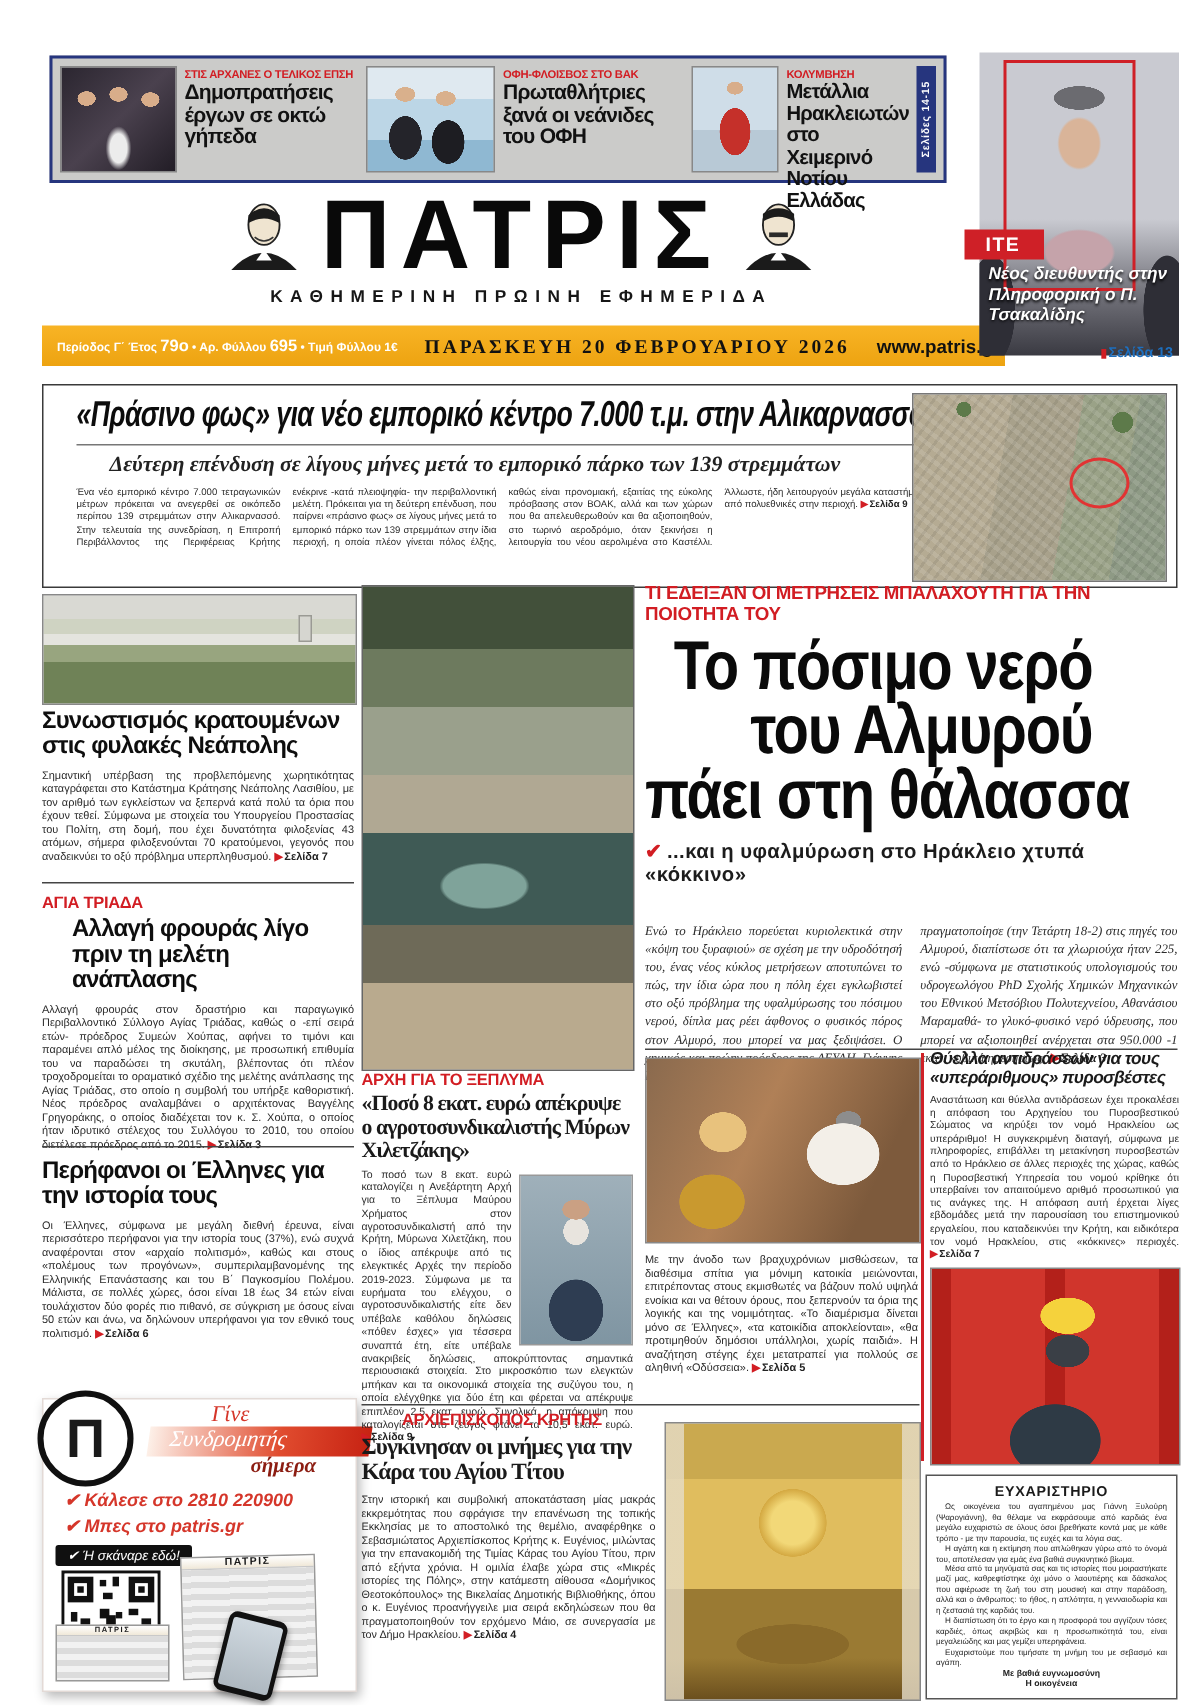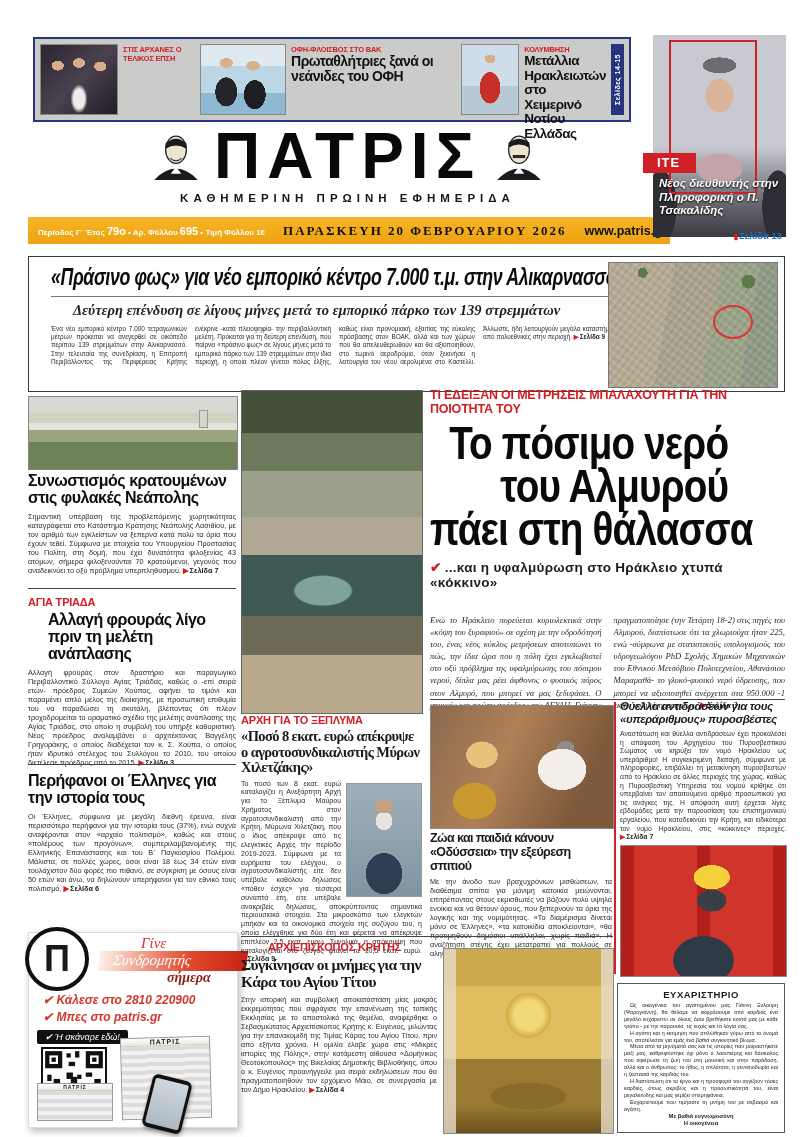--- a/index.html
+++ b/index.html
@@ -165,20 +165,21 @@
 
   <div id="topstrip" class="abs">
     <div class="teaser-photo" style="width:76px;background:
         radial-gradient(ellipse 10px 8px at 22% 30%, #d8ad8a 0 60%, transparent 61%),
         radial-gradient(ellipse 10px 8px at 50% 26%, #d8ad8a 0 60%, transparent 61%),
         radial-gradient(ellipse 10px 8px at 78% 31%, #d8ad8a 0 60%, transparent 61%),
         radial-gradient(ellipse 14px 24px at 50% 78%, #ececec 0 40%, transparent 61%),
         linear-gradient(135deg,#2b2630,#4a414e 50%,#221d26);"></div>
     <div class="teaser-txt">
       <div class="teaser-kicker kicker">ΣΤΙΣ ΑΡΧΑΝΕΣ Ο ΤΕΛΙΚΟΣ ΕΠΣΗ</div>
+      <div class="teaser-title">Δημοπρατήσεις έργων σε οκτώ γήπεδα</div>
     </div>
     <div class="teaser-photo" style="width:84px;background:
         radial-gradient(ellipse 11px 8px at 30% 26%, #d9b08c 0 60%, transparent 61%),
         radial-gradient(ellipse 11px 8px at 62% 30%, #d9b08c 0 60%, transparent 61%),
         radial-gradient(ellipse 18px 24px at 30% 68%, #24242a 0 60%, transparent 61%),
         radial-gradient(ellipse 18px 24px at 64% 72%, #1d1d22 0 60%, transparent 61%),
         linear-gradient(#dfe9f0 0 30%, #bcd6e6 30% 70%, #8fb8d2 70%);"></div>
     <div class="teaser-txt">
       <div class="teaser-kicker kicker">ΟΦΗ-ΦΛΟΙΣΒΟΣ ΣΤΟ ΒΑΚ</div>
       <div class="teaser-title">Πρωταθλήτριες ξανά οι νεάνιδες του ΟΦΗ</div>
@@ -338,21 +339,20 @@
     <div class="kicker" style="font-size:11px;">ΑΡΧΗ ΓΙΑ ΤΟ ΞΕΠΛΥΜΑ</div>
     <div class="t" style="margin-top:3px;">«Ποσό 8 εκατ. ευρώ απέκρυψε ο αγροτοσυνδικαλιστής Μύρων Χιλετζάκης»</div>
     <div class="b body-txt">
       <div id="photo-myron"></div>
       <span>Το ποσό των 8 εκατ. ευρώ καταλογίζει η Ανεξάρτητη Αρχή για το Ξέπλυμα Μαύρου Χρήματος στον αγροτοσυνδικαλιστή από την Κρήτη, Μύρωνα Χιλετζάκη, που ο ίδιος απέκρυψε από τις ελεγκτικές Αρχές την περίοδο 2019-2023. Σύμφωνα με τα ευρήματα του ελέγχου, ο αγροτοσυνδικαλιστής είτε δεν υπέβαλε καθόλου δηλώσεις «πόθεν έσχες» για τέσσερα συναπτά έτη, είτε υπέβαλε ανακριβείς δηλώσεις, αποκρύπτοντας σημαντικά περιουσιακά στοιχεία. Στο μικροσκόπιο των ελεγκτών μπήκαν και τα οικονομικά στοιχεία της συζύγου του, η οποία ελέγχθηκε για δύο έτη και φέρεται να απέκρυψε επιπλέον 2,5 εκατ. ευρώ. Συνολικά, η απόκρυψη που καταλογίζεται στο ζεύγος φτάνει τα 10,5 εκατ. ευρώ.</span> <span class="pr">Σελίδα 9</span>
     </div>
   </div>
 
   <div id="photo-dog" class="abs"></div>
   <div id="housing" class="abs">
-    <div class="t">Ζώα και παιδιά κάνουν «Οδύσσεια» την εξεύρεση σπιτιού</div>
     <div class="b body-txt"><span>Με την άνοδο των βραχυχρόνιων μισθώσεων, τα διαθέσιμα σπίτια για μόνιμη κατοικία μειώνονται, επιτρέποντας στους εκμισθωτές να βάζουν πολύ υψηλά ενοίκια και να θέτουν όρους, που ξεπερνούν τα όρια της λογικής και της νομιμότητας. «Το διαμέρισμα δίνεται μόνο σε Έλληνες», «τα κατοικίδια αποκλείονται», «θα προτιμηθούν δημόσιοι υπάλληλοι, χωρίς παιδιά». Η αναζήτηση στέγης έχει μετατραπεί για πολλούς σε αληθινή «Οδύσσεια».</span> <span class="pr">Σελίδα 5</span></div>
   </div>
 
   <div id="fire" class="abs">
     <div class="t">Θύελλα αντιδράσεων για τους «υπεράριθμους» πυροσβέστες</div>
     <div class="b body-txt"><span>Αναστάτωση και θύελλα αντιδράσεων έχει προκαλέσει η απόφαση του Αρχηγείου του Πυροσβεστικού Σώματος να κηρύξει τον νομό Ηρακλείου ως υπεράριθμο! Η συγκεκριμένη διαταγή, σύμφωνα με πληροφορίες, επιβάλλει τη μετακίνηση πυροσβεστών από το Ηράκλειο σε άλλες περιοχές της χώρας, καθώς η Πυροσβεστική Υπηρεσία του νομού κρίθηκε ότι υπερβαίνει τον απαιτούμενο αριθμό προσωπικού για τις ανάγκες της. Η απόφαση αυτή έρχεται λίγες εβδομάδες μετά την παρουσίαση του επιστημονικού εργαλείου, που καταδεικνύει την Κρήτη, και ειδικότερα τον νομό Ηρακλείου, στις «κόκκινες» περιοχές.</span> <span class="pr">Σελίδα 7</span></div>
   </div>
   <div id="photo-fire" class="abs"></div>
 
   <div id="arch-rule" class="abs divider"></div>

